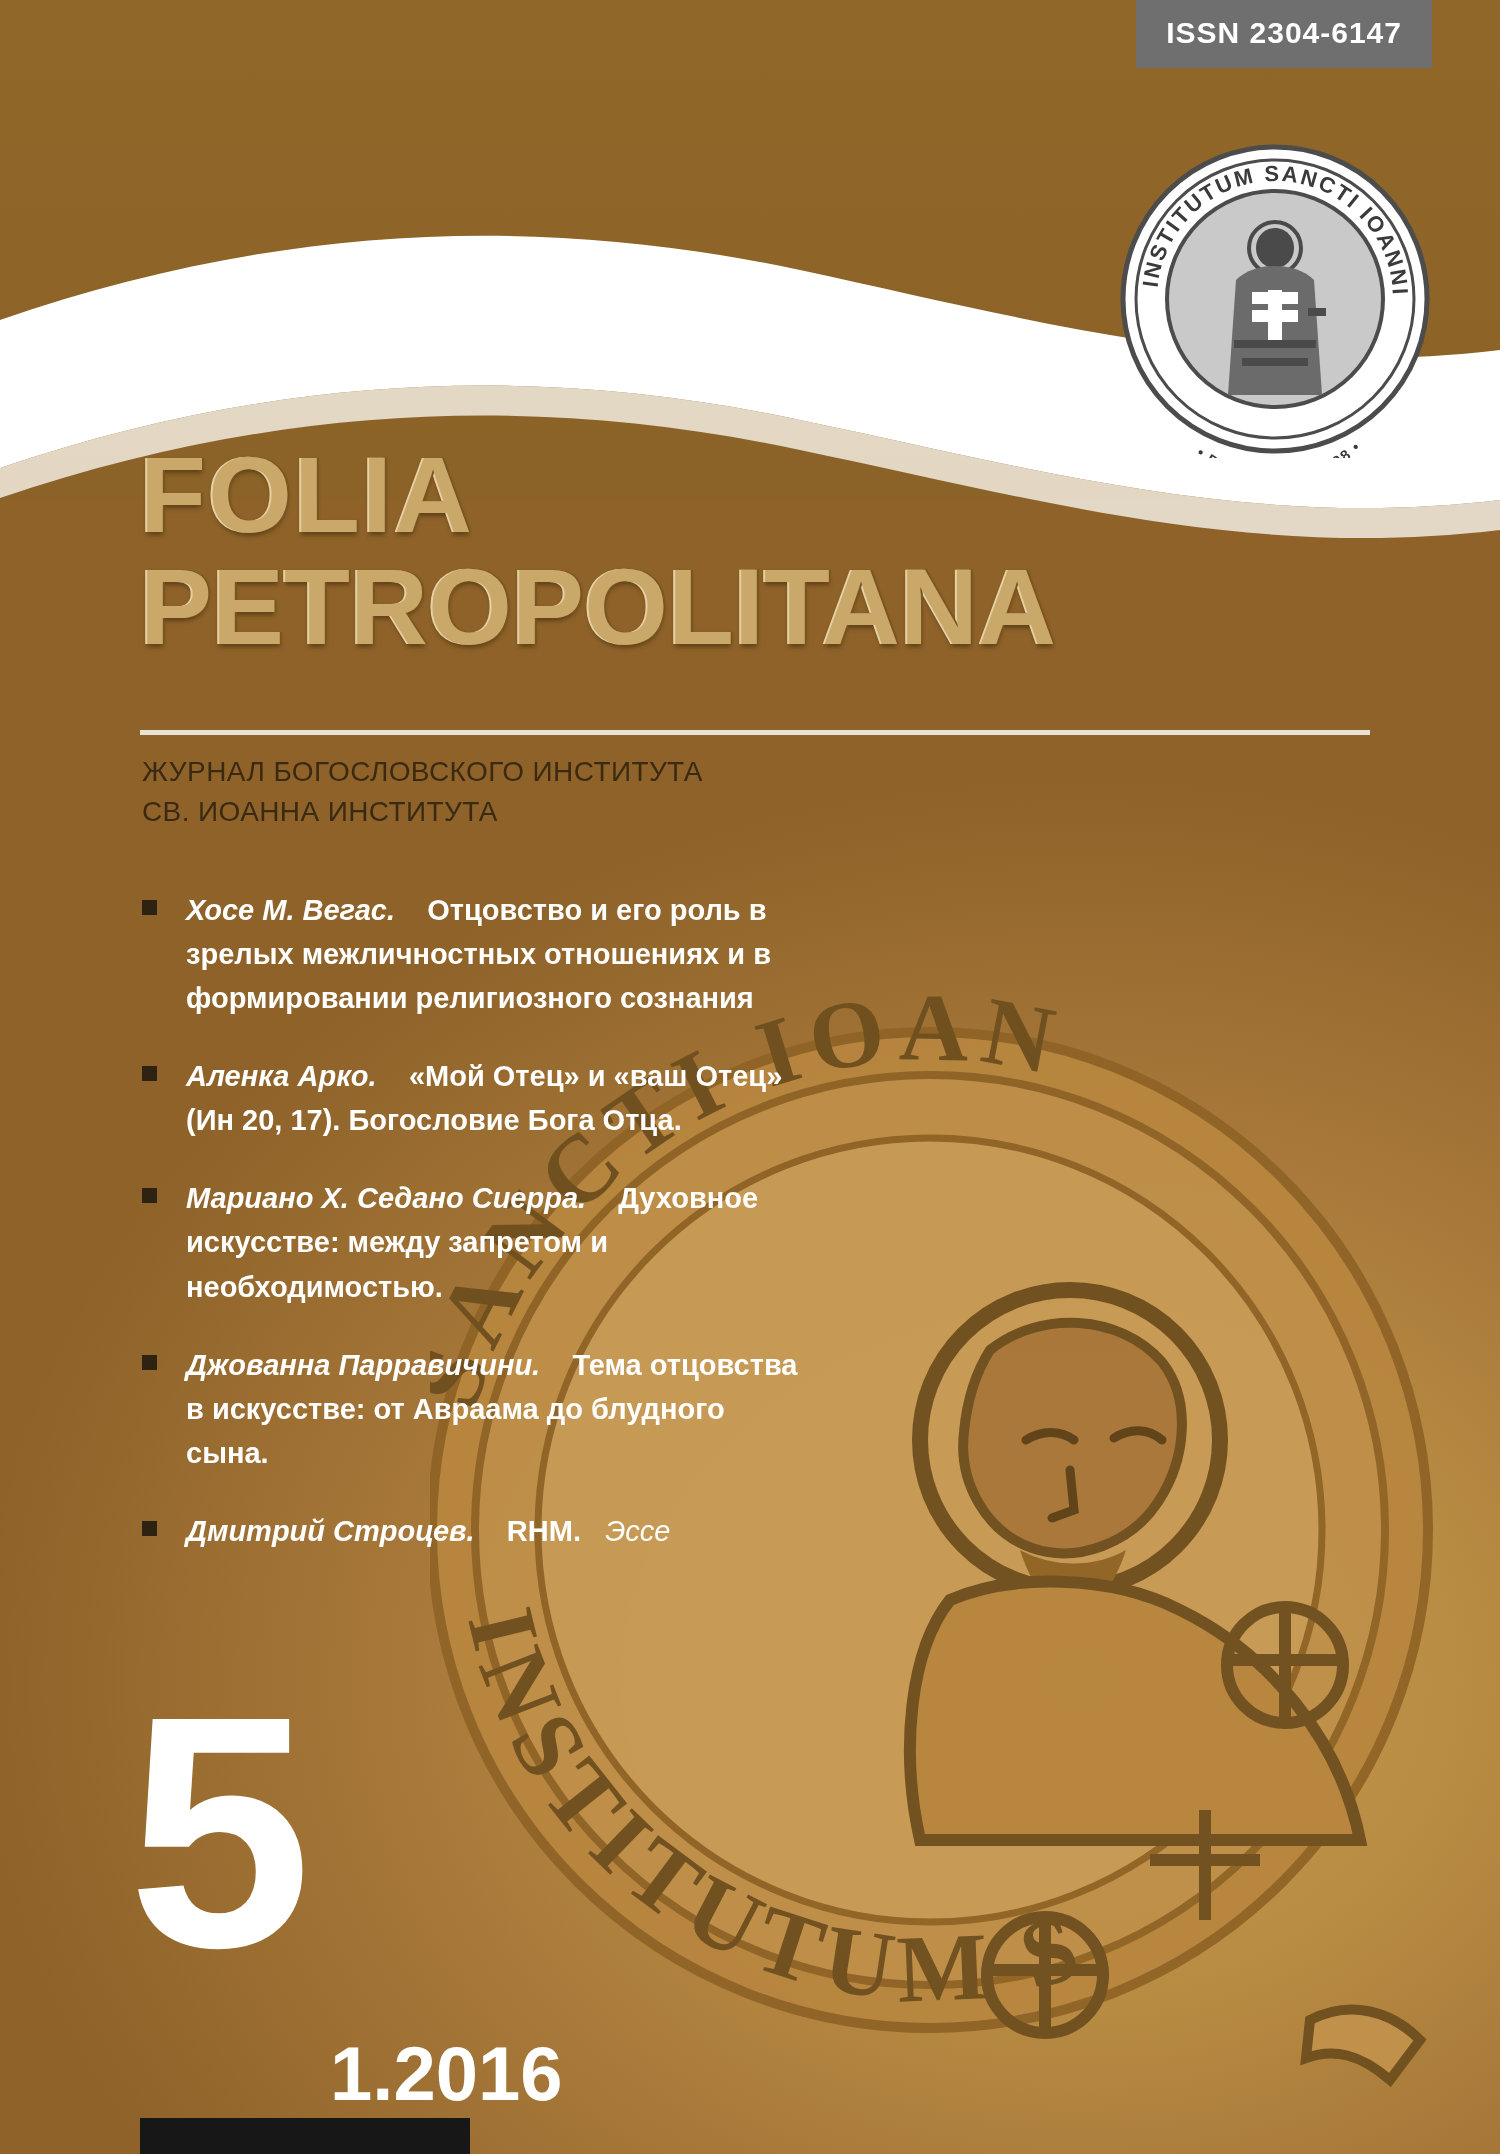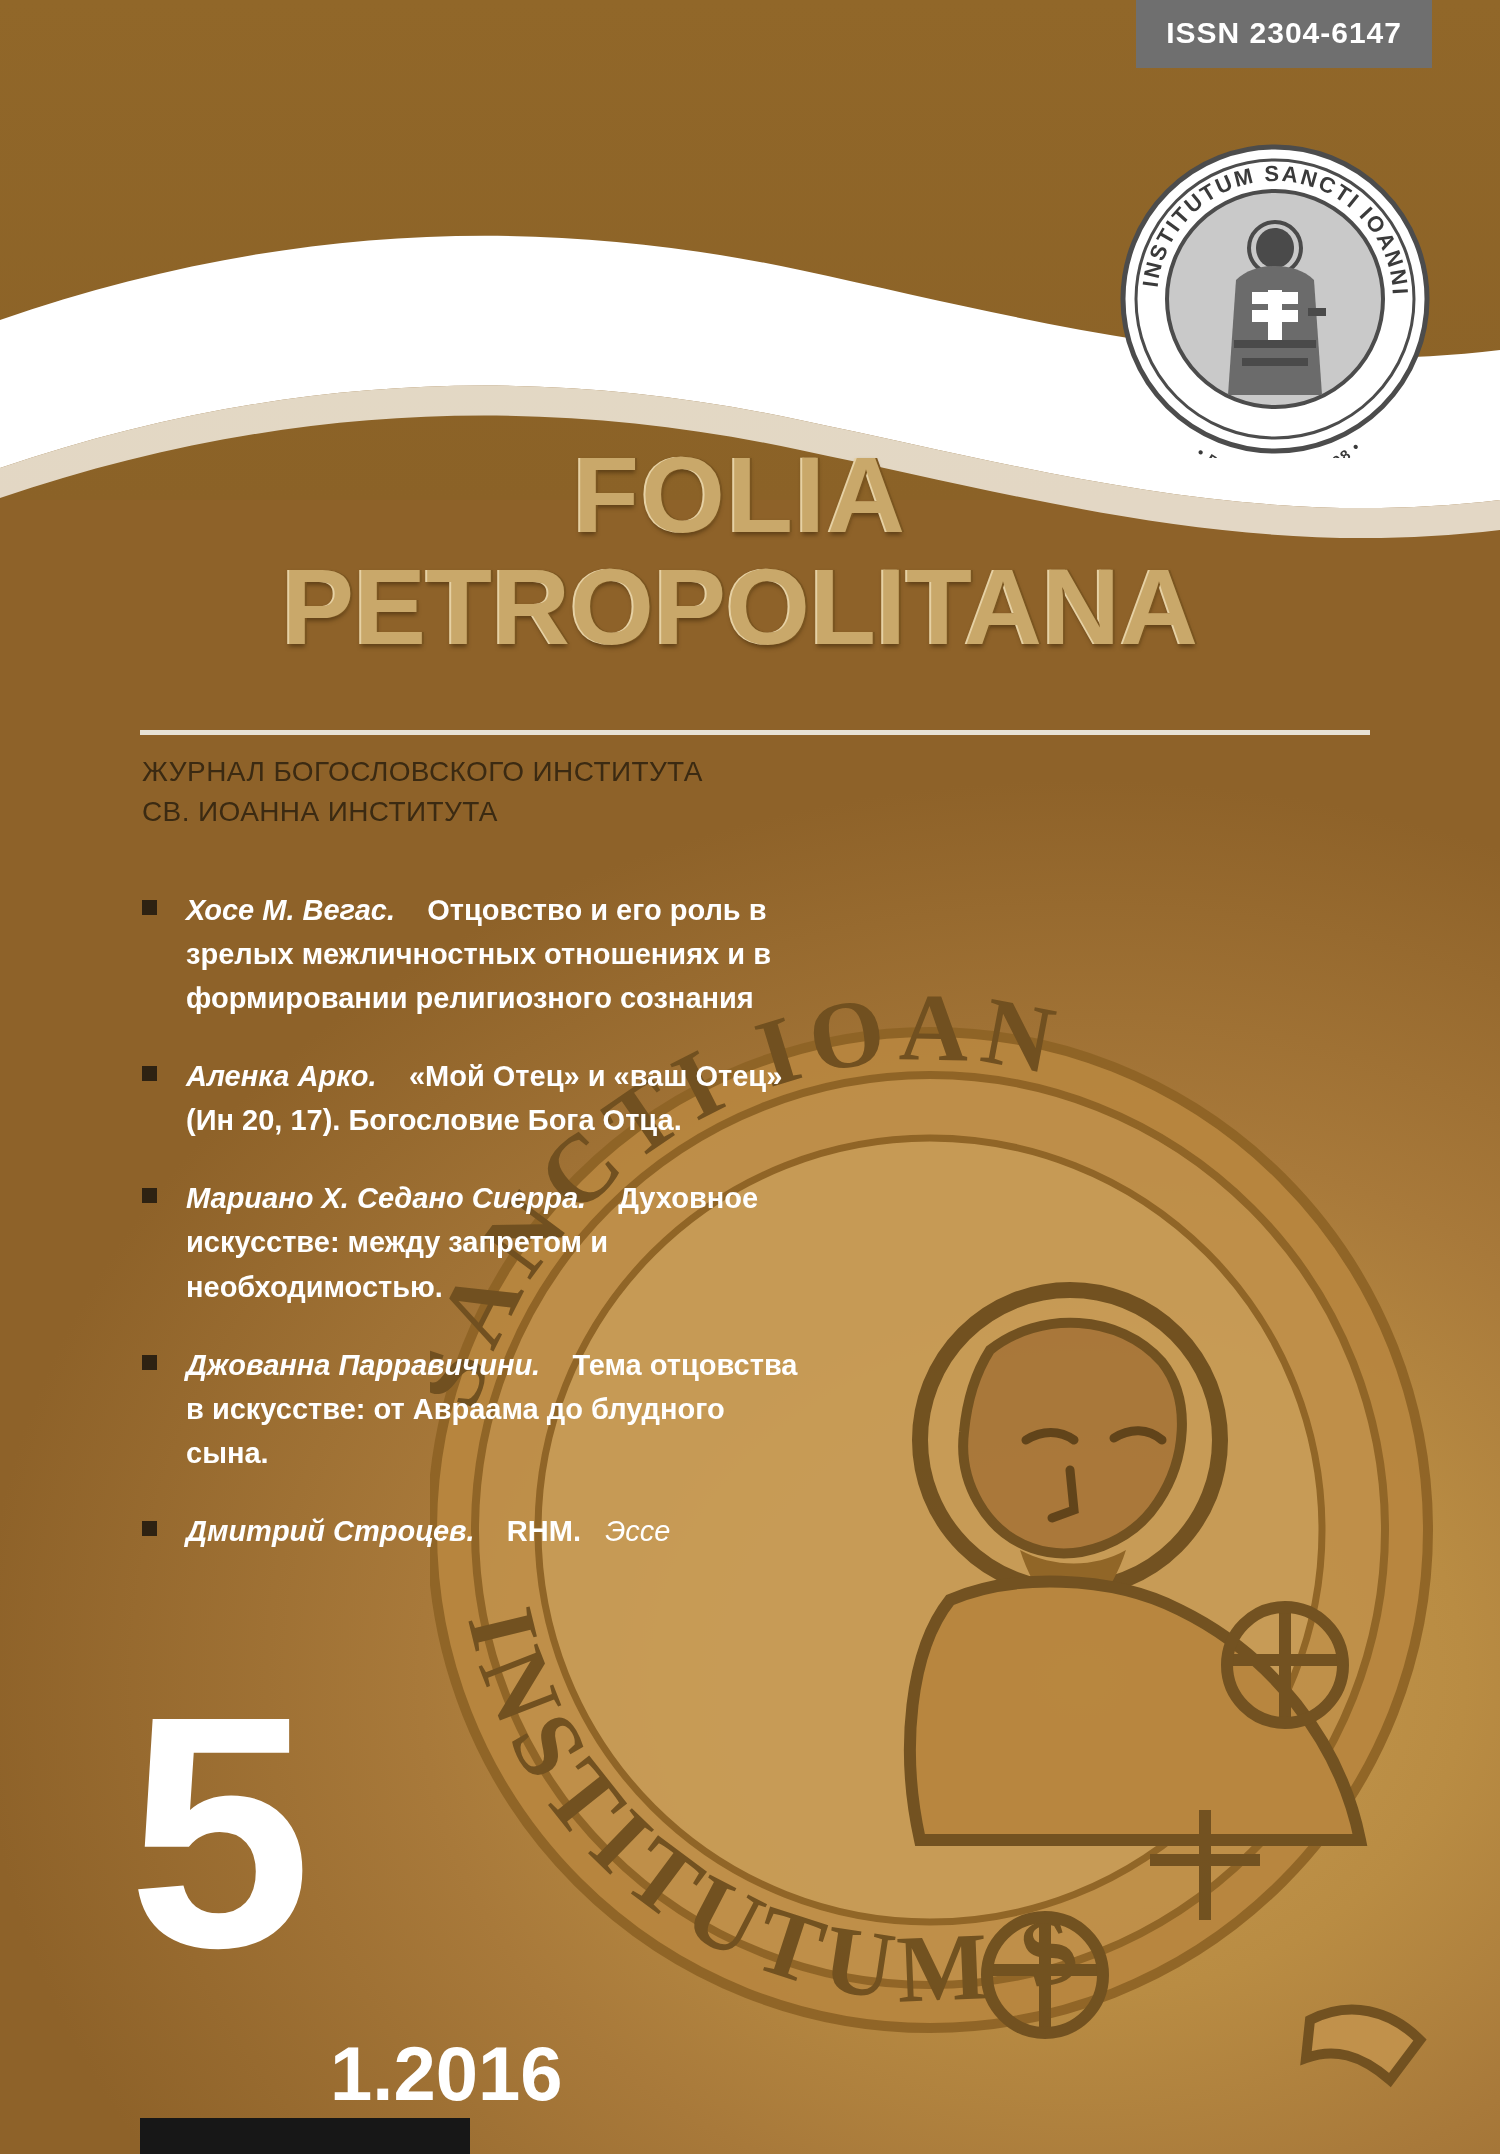--- a/index.html
+++ b/index.html
@@ -76,21 +76,20 @@
     opacity: 0.95;
     pointer-events: none;
   }
 
   
   .title-block {
     position: absolute;
     left: 140px;
     top: 440px;
     width: 1200px;
-    text-align: center;
   }
   .title-line {
     font-family: "Liberation Sans", sans-serif;
     font-weight: bold;
     font-size: 108px;
     letter-spacing: 2px;
     line-height: 1.02;
     color: #c9a86a;
     text-shadow:
       2px 0 0 #7a5520,

